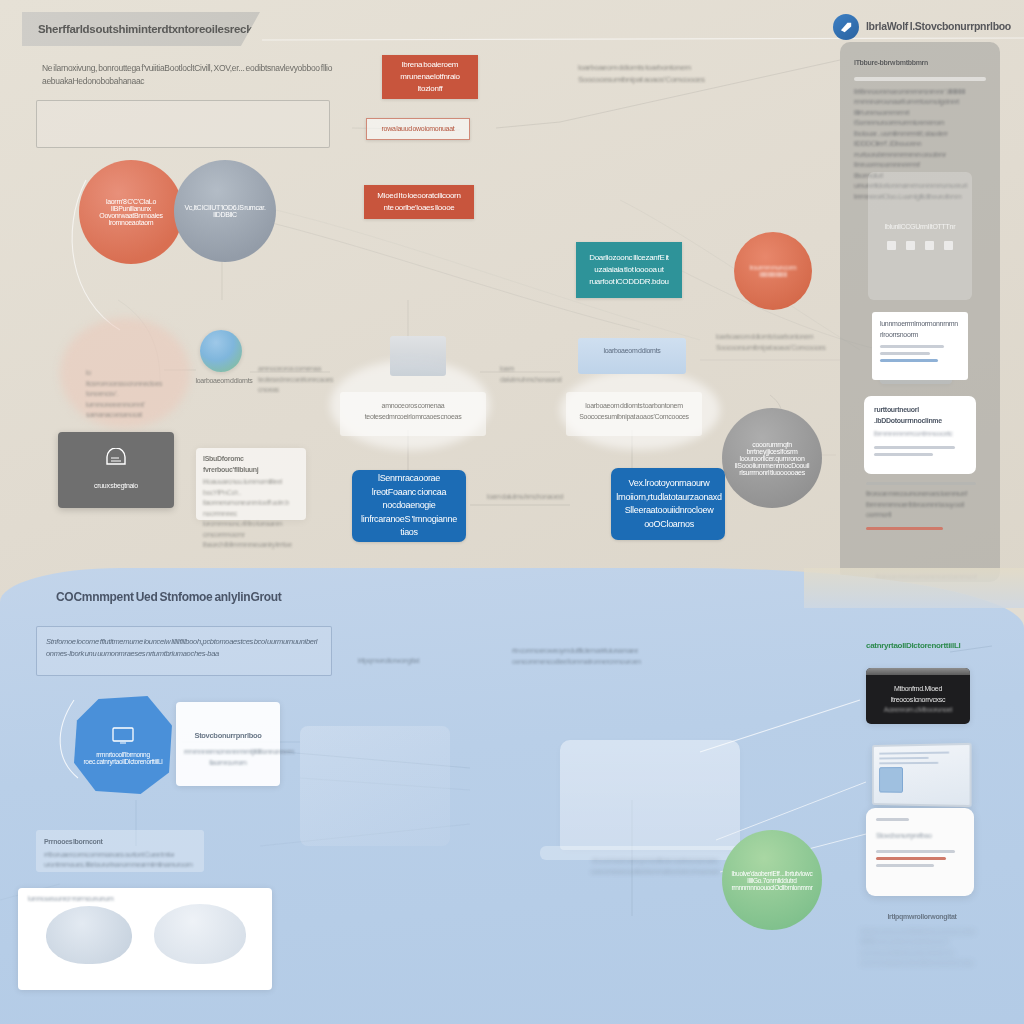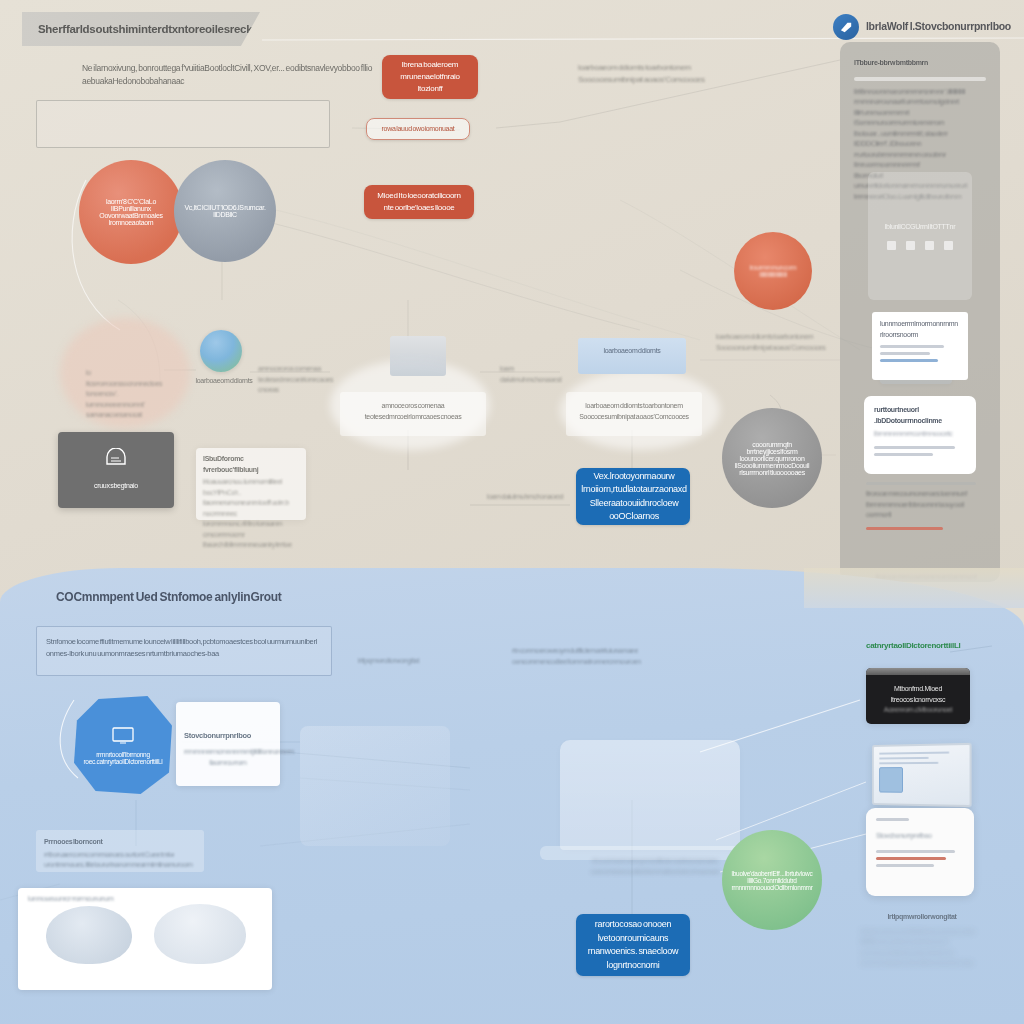--- a/index.html
+++ b/index.html
@@ -54,32 +54,32 @@
   }
   .title-chip .t { font-size: 11.5px; color: #5a5a58; font-weight: 600; }
 
   .sec-title-blue {
     position: absolute; left: 56px; top: 590px;
     font-size: 12px; font-weight: 700; color: #4a5568;
   }
 
   
   .tblock { position: absolute; color: #6e6d68; line-height: 1.55; }
-  .tblock.b { color: #5a6a7d; }
+  .tblock.b { color: #5a6a7d; font-style: italic; }
 
   
   .panel-out {
     position: absolute; border: 1px solid rgba(140,140,135,.45);
     background: rgba(255,255,255,.12); border-radius: 2px;
   }
   .panel-out.blue { border-color: rgba(120,145,180,.5); background: rgba(255,255,255,.14); }
 
   
   .badge-box {
-    position: absolute; border-radius: 8px;
+    position: absolute; border-radius: 0;
     display: flex; align-items: center; justify-content: center;
     text-align: center; padding: 6px 8px; line-height: 1.5;
     color: #fff; font-size: 8px;
     box-shadow: 0 1px 3px rgba(0,0,0,.12);
   }
   .badge-red { background: #c8553d; }
   .badge-red-o {
     background: rgba(255,255,255,.55);
     border: 1.5px solid #d08a78; color: #b4543c;
   }
@@ -229,38 +229,41 @@
       <path d="M700,360 L840,360" stroke="#c3bfb6" opacity=".6"></path>
       <path d="M836,455 L760,455" stroke="#c3bfb6" opacity=".6"></path>
       <path d="M118,300 C150,320 160,350 160,380" stroke="#cbc7bf" opacity=".6"></path>
     </g>
   </svg>
 
   <div class="title-chip">
     <span class="t gl">Sherffarldsoutshiminterdtxntoreoilesrecksorve</span>
   </div>
 
-  <div class="tblock gl" style="left:42px; top:62px; width:300px; font-size:8.5px;margin-left:40px;">Ne ilarnoxivung, bonrouttega f'vuiitiaBootlocltCivill, XOV,er... eodibtsnavlevyobboo fllio aebuakaHedonobobahanaac</div>
+  <div class="tblock gl" style="left:42px; top:62px; width:300px; font-size:8.5px;">Ne ilarnoxivung, bonrouttega f'vuiitiaBootlocltCivill, XOV,er... eodibtsnavlevyobboo fllio aebuakaHedonobobahanaac</div>
 
   <div class="panel-out" style="left:36px; top:100px; width:294px; height:48px;"></div>
 
   <div class="tblock gl soft" style="left:578px; top:62px; width:150px; font-size:8px; text-align:left;">loarboaeom ddiornts toarbontonem Soococesumibnipat  aoaos'Comcooces</div>
 
   <div class="badge-box badge-red" style="left:382px; top:55px; width:96px; height:44px;">
     <span class="gl">lbrena boaieroem mrunenaelotfnraio ltozionff</span>
   </div>
 
   <div class="badge-box badge-red-o" style="left:366px; top:118px; width:104px; height:22px; font-size:7px;">
     <span class="gl">rowa lauud owoiomonuaat</span>
   </div>
 
   <div class="badge-box badge-red" style="left:364px; top:185px; width:110px; height:34px;">
     <span class="gl">Mioed Ito loeooratcilicoorn nte oorlbe'loaes lloooe</span>
   </div>
 
+  <div class="badge-box badge-teal" style="left:576px; top:242px; width:106px; height:56px;">
+    <span class="gl">Doarliozoonc lllcezanfE it uzaiaiaia tlot looooa ut ruarfoot  lCODDDR.bdou</span>
+  </div>
 
   <div class="circ orange" style="left:79px; top:160px; width:104px; height:104px; font-size:7px;">
     <span class="gl">laorrn'8  C'C'CIaLo  lIBPunillanunx OovonrwaatBnmoaies lromnoeaotaom</span>
   </div>
 
   <div class="circ greyblue" style="left:174px; top:160px; width:102px; height:102px; font-size:7px;">
     <span class="gl">Vc,ltC lCIIUT 'lOD6.lS  rurncar. llDDBllC</span>
   </div>
 
   <div class="circ orange2" style="left:734px; top:232px; width:78px; height:78px; font-size:6.5px;">
@@ -310,21 +313,24 @@
   </div>
 
   <div class="card glass" style="left:196px; top:448px; width:110px; height:72px;">
     <div class="cap gl" style="position:static; padding:6px 7px 2px; font-weight:600;">lSbuDforomc fvrerbouc'fllbluunj</div>
     <div class="cap gl soft" style="position:static; padding:0 7px;">lrtoauuarcnuu.lummomlilleel boc'r'lPnCo'r..</div>
     <div class="cap gl soft" style="position:static; padding:0 7px;">liaonnerumoneunm  loofl'uoIrr.b nocrrmnnec</div>
     <div class="cap gl soft" style="position:static; padding:0 7px;">lorcmrmnonc.rll ttro torraanrn crncorrrmocmr</div>
     <div class="cap gl soft" style="position:static; padding:0 7px;">lbaorch lbllmrmnmeuaniry lrrrtoe</div>
   </div>
 
-  <div class="badge-box badge-blue" style="left:576px; top:468px; width:114px; height:57px;padding-left:10px;">
+  <div class="badge-box badge-blue" style="left:352px; top:470px; width:114px; height:72px;">
+    <span class="gl">lSenrnracaoorae  lreotFoaanc cioncaa nocdoaenogie linfrcaranoeS 'Imnogianne tiaos</span>
+  </div>
+  <div class="badge-box badge-blue" style="left:611px; top:468px; width:114px; height:72px;padding-left:10px;">
     <span class="gl">Vex.lrootoyonrnaourw lrnoiiorn,rtudlatotaurzaonaxd Slleeraatoouiidnrocloew ooOCloarnos</span>
   </div>
   <div class="cap gl soft" style="left:480px; top:492px; width:90px; text-align:center;">loarn daiutmuhmchonaoest</div>
 
   <div class="cap gl soft" style="left:716px; top:332px; width:118px;">loarboaeom ddiornts toarbontonem Soococesumibnipat  aoaos'Comcooces</div>
 
   <div style="position:absolute; left:880px; top:336px; width:72px; height:48px;
               background:linear-gradient(180deg,#f4f5f7,#d9dde3); border-radius:4px; opacity:.9;
               box-shadow:0 1px 4px rgba(0,0,0,.08);"></div>
 
@@ -413,43 +419,40 @@
     <span>
       <svg width="24" height="18" viewBox="0 0 24 18" fill="none" stroke="#fff" stroke-width="1.3">
         <rect x="2" y="2" width="20" height="13" rx="1"></rect>
         <path d="M9 17 h6" stroke-width="1.1"></path>
       </svg>
     </span>
     <span class="gl" style="margin-top:6px;">rrrnnrtoooll'lbrrnonng roec.catnryrtaollDlctorenorttiilLl</span>
   </div>
 
   <div class="card" style="left:176px; top:702px; width:104px; height:84px; background:rgba(255,255,255,.92);">
-    <div class="cap b gl" style="position:static; padding:28px 8px 0; text-align:left; font-weight:600; font-size:7.5px;">Stovcbonurrpnrlboo</div>
+    <div class="cap b gl" style="position:static; padding:28px 8px 0; text-align:center; font-weight:600; font-size:7.5px;">Stovcbonurrpnrlboo</div>
     <div class="cap b gl soft" style="position:static; padding:6px 8px; text-align:center;">rrrnrnnnnrrncrnnnnrrnmtjitilllionnonrerrn  llaornrcurrorn</div>
   </div>
 
   <div style="position:absolute; left:36px; top:830px; width:168px; height:42px; background:rgba(255,255,255,.28); border-radius:3px;">
     <div class="cap b gl" style="position:static; padding:7px 8px 0; font-weight:600;">Prrnooes  Iborncont</div>
     <div class="cap b gl soft" style="position:static; padding:2px 8px;">rrtboruaercormcomrmanoes ourtont Cuee  trnlw urontmmoues.ltlleloururlnanommearmlmtinamuroorn</div>
   </div>
 
   <div class="laptop" style="left:560px; top:740px; width:180px; height:110px; opacity:.42;"></div>
   <div style="position:absolute; left:540px; top:846px; width:220px; height:14px; background:rgba(255,255,255,.5); border-radius:6px; opacity:.6;"></div>
   <div class="cap b gl vsoft" style="left:580px; top:856px; width:150px; text-align:center;">rtn conmoeroweoymdutfliclemarirluiunamaee  ooncommencodleel tommatronnercnmouroen</div>
 
   <div style="position:absolute; left:300px; top:726px; width:150px; height:120px; opacity:.22;
               background:linear-gradient(150deg,#ffffff,#cfdcec); border-radius:8px;"></div>
 
   <div class="circ green" style="left:722px; top:830px; width:100px; height:100px; font-size:6.5px;">
     <span class="gl">lbuolve'daoberrlEff ...  lbrtutvlowc  lllllGo.7onrnllddutrd  rrnnnmnnoouoclOcllbrnlonmmr</span>
   </div>
 
-  <div class="badge-box badge-blue" style="left:576px; top:914px; width:114px; height:62px;">
-    <span class="gl">rarortocosao onooen lvetoonrournicauns rnanwoenics. snaecloow lognrtnocnorni</span>
-  </div>
 
   <div class="cap gl" style="left:866px; top:640px; width:126px; color:#2d8a4e; font-weight:700; font-size:8px;">catnryrtaollDlctorenorttiilLl</div>
 
   <div class="card terminal" style="left:866px; top:668px; width:104px; height:56px;">
     <span class="bar"></span>
     <span class="cap gl" style="position:static; color:#e6e6e6;">Mtbonfrnd.Mioed</span>
     <span class="cap gl" style="position:static; color:#e6e6e6;">ltreocos lcnorrvcxsc</span>
     <span class="cap gl soft" style="position:static; color:#c8c8c8;">Aceenrorn.cMboorunoel</span>
   </div>
 

